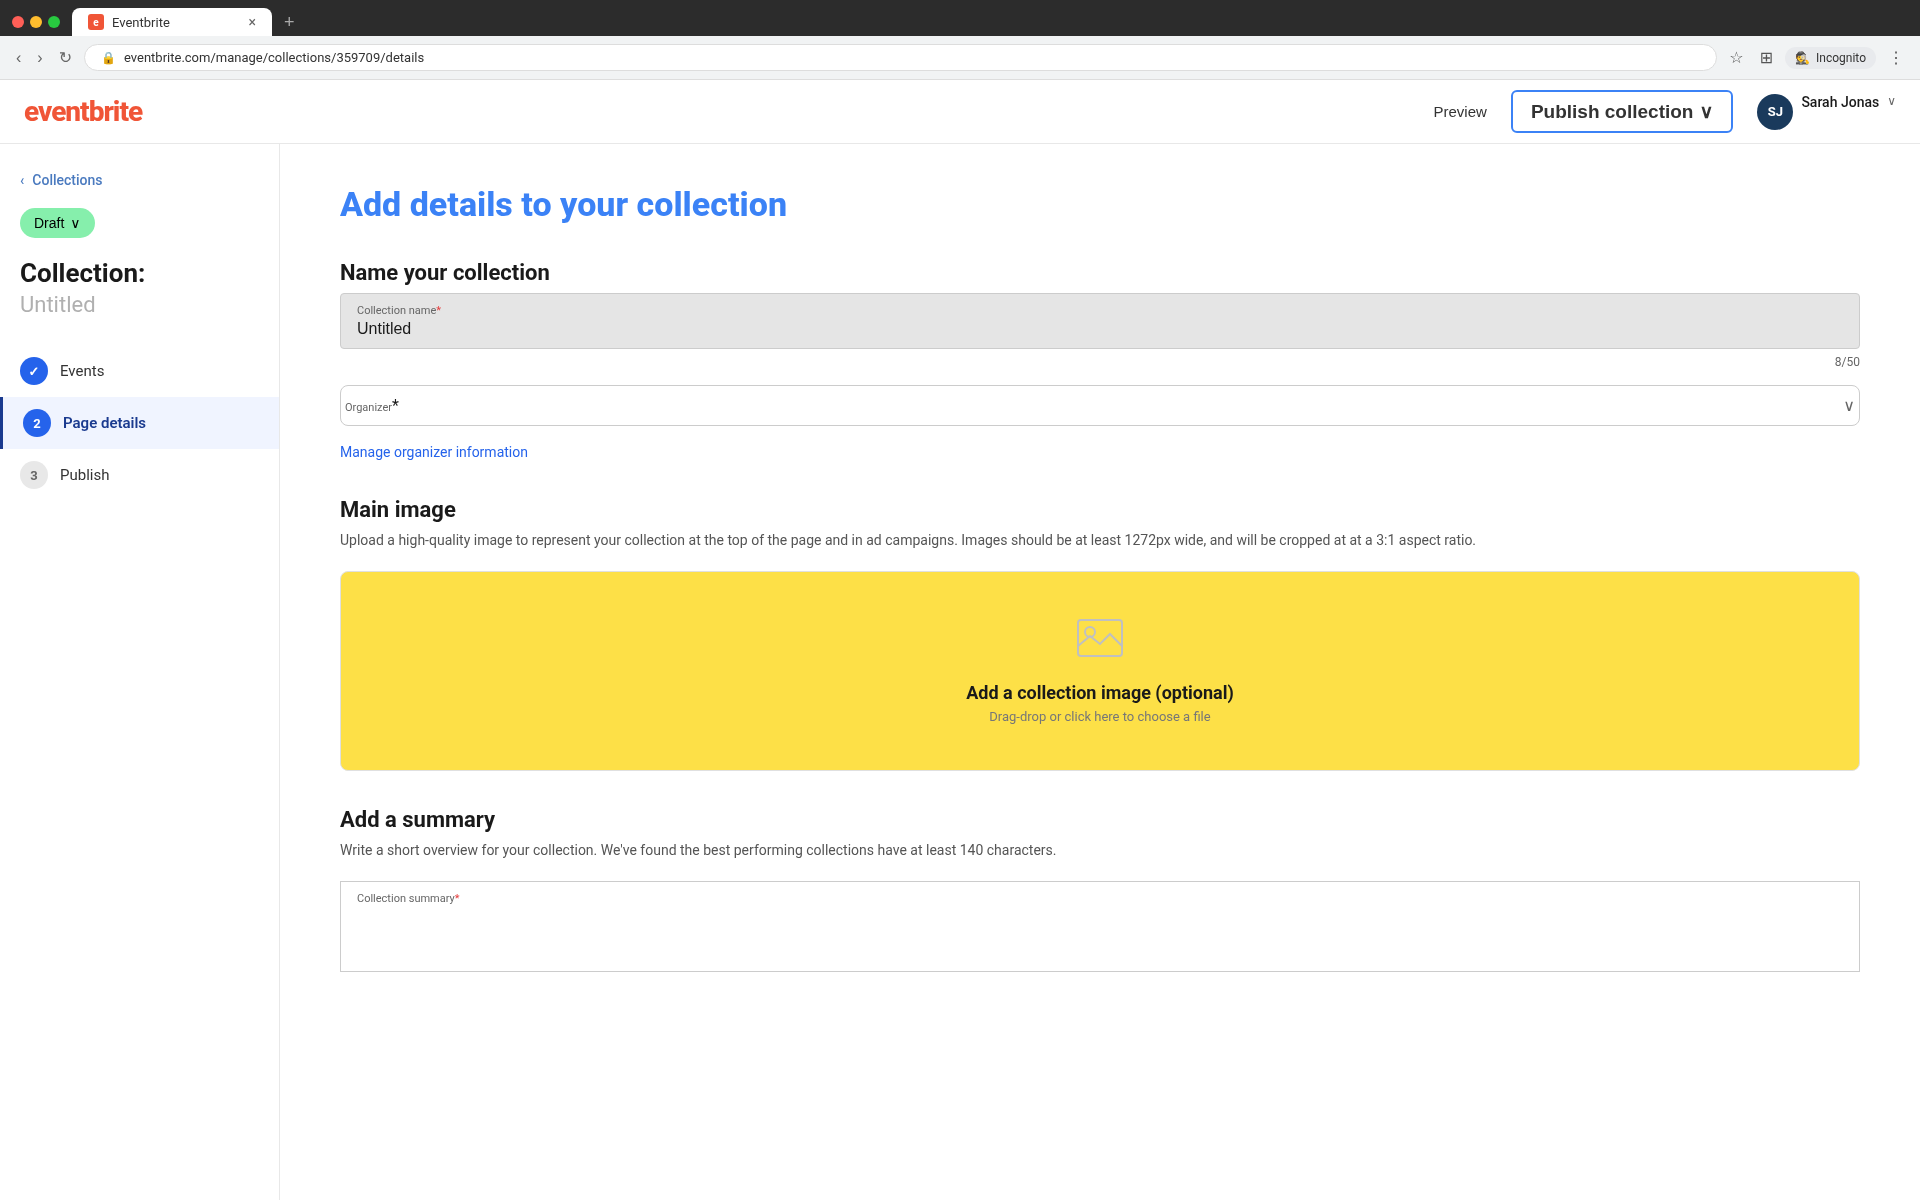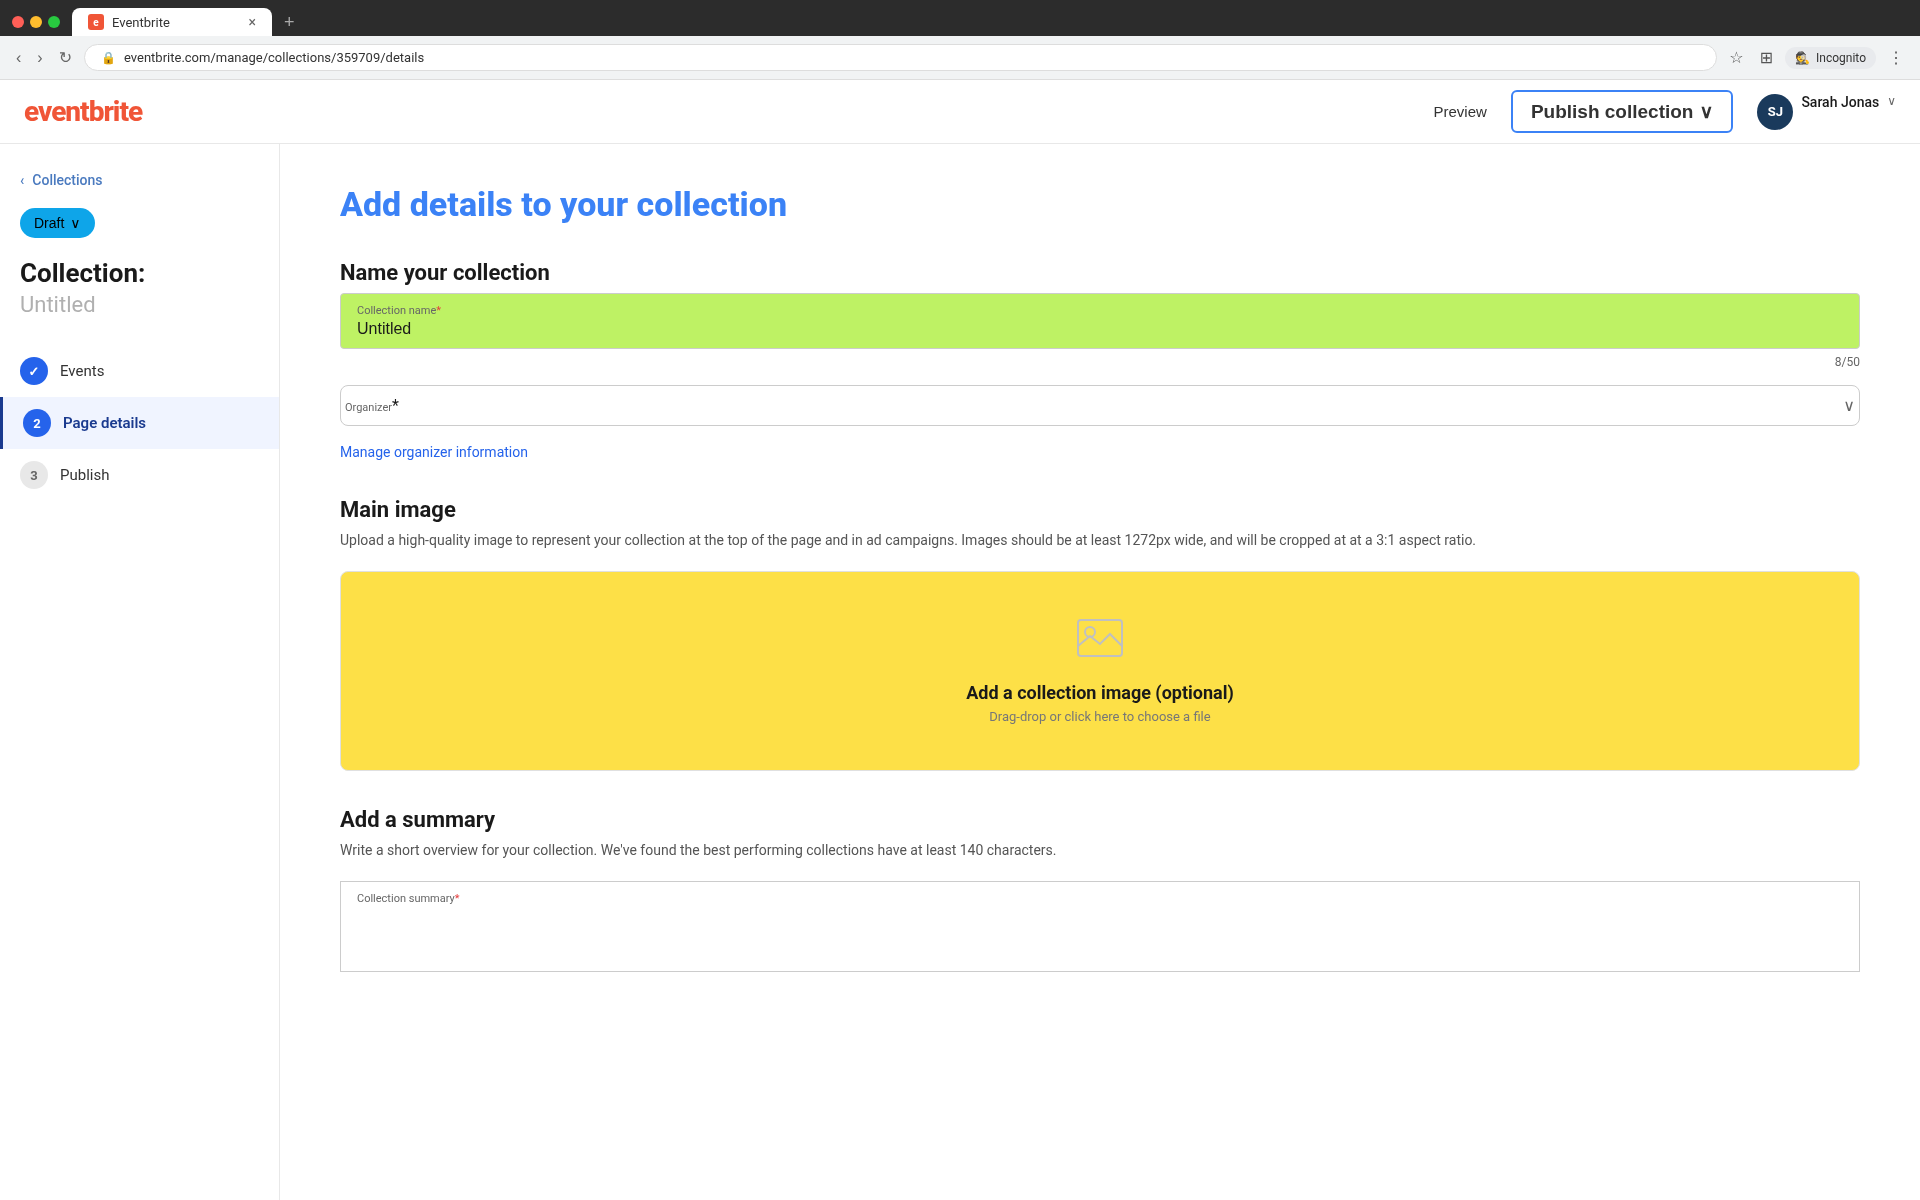--- a/index.html
+++ b/index.html
@@ -42,42 +42,42 @@
     .user-info { display: flex; gap: 8px; cursor: pointer; }
     .user-name { font-size: 14px; font-weight: 500; }
     .user-chevron { font-size: 12px; color: #666; }
 
     
     .layout { display: flex; flex: 1; overflow: hidden; }
 
     
     .sidebar { width: 280px; border-right: 1px solid #e8e8e8; background: #fff; padding: 20px 0; flex-shrink: 0; overflow-y: auto; }
     .sidebar-back { display: flex; align-items: center; gap: 8px; padding: 8px 20px 20px; cursor: pointer; color: #4a7abf; font-size: 14px; font-weight: 500; }
-    .draft-badge { display: flex; align-items: center; gap: 6px; background: #0ea5e9; border-radius: 20px; padding: 7px 14px; margin: 0 20px 20px; width: fit-content; font-size: 14px; font-weight: 500; cursor: pointer; border: none; }
+    .draft-badge { display: flex; align-items: center; gap: 6px; background: #86efac; border-radius: 20px; padding: 7px 14px; margin: 0 20px 20px; width: fit-content; font-size: 14px; font-weight: 500; cursor: pointer; border: none; }
     .sidebar-collection-label { padding: 0 20px; font-size: 26px; font-weight: 700; color: #1a1a1a; }
     .sidebar-collection-name { padding: 4px 20px 28px; font-size: 22px; color: #b0b0b0; }
     .sidebar-nav-item { display: flex; align-items: center; gap: 12px; padding: 12px 20px; cursor: pointer; font-size: 15px; color: #333; }
     .sidebar-nav-item.active { background: #f0f4ff; color: #1a3a8f; font-weight: 600; border-left: 3px solid #1a3a8f; }
     .nav-step-circle { width: 28px; height: 28px; border-radius: 50%; display: flex; align-items: center; justify-content: center; font-size: 13px; font-weight: 700; flex-shrink: 0; }
     .nav-step-circle.done { background: #2563eb; color: white; }
     .nav-step-circle.active { background: #2563eb; color: white; }
     .nav-step-circle.todo { background: #e8e8e8; color: #666; }
 
     
     .main-content { flex: 1; overflow-y: auto; padding: 40px 60px; background: #fff; }
     .page-title { font-size: 34px; font-weight: 800; color: #3b82f6; margin-bottom: 36px; }
 
     
     .section { margin-bottom: 36px; }
     .section-title { font-size: 22px; font-weight: 700; margin-bottom: 8px; color: #1a1a1a; }
     .section-desc { font-size: 14px; color: #555; margin-bottom: 20px; line-height: 1.5; }
 
     
     .form-field { margin-bottom: 16px; position: relative; }
-    .input-container { border: 1px solid #ccc; border-radius: 4px; padding: 10px 16px; background: #bef264; }
+    .input-container { border: 1px solid #ccc; border-radius: 4px; padding: 10px 16px; background: #e5e5e5; }
     .input-label { font-size: 11px; color: #666; margin-bottom: 2px; display: block; }
     .input-label .required { color: #e53e3e; }
     .text-input { width: 100%; border: none; outline: none; font-size: 16px; color: #1a1a1a; background: transparent; }
     .char-count { text-align: right; font-size: 12px; color: #666; margin-top: 6px; }
 
     .select-container { border: 1px solid #ccc; border-radius: 8px; padding: 10px 4px; background: #fff; display: flex; align-items: center; justify-content: space-between; cursor: pointer; }
     .select-label { font-size: 11px; color: #666; }
     .select-chevron { font-size: 16px; color: #666; }
 
     .manage-link { color: #2563eb; font-size: 14px; text-decoration: none; cursor: pointer; }

